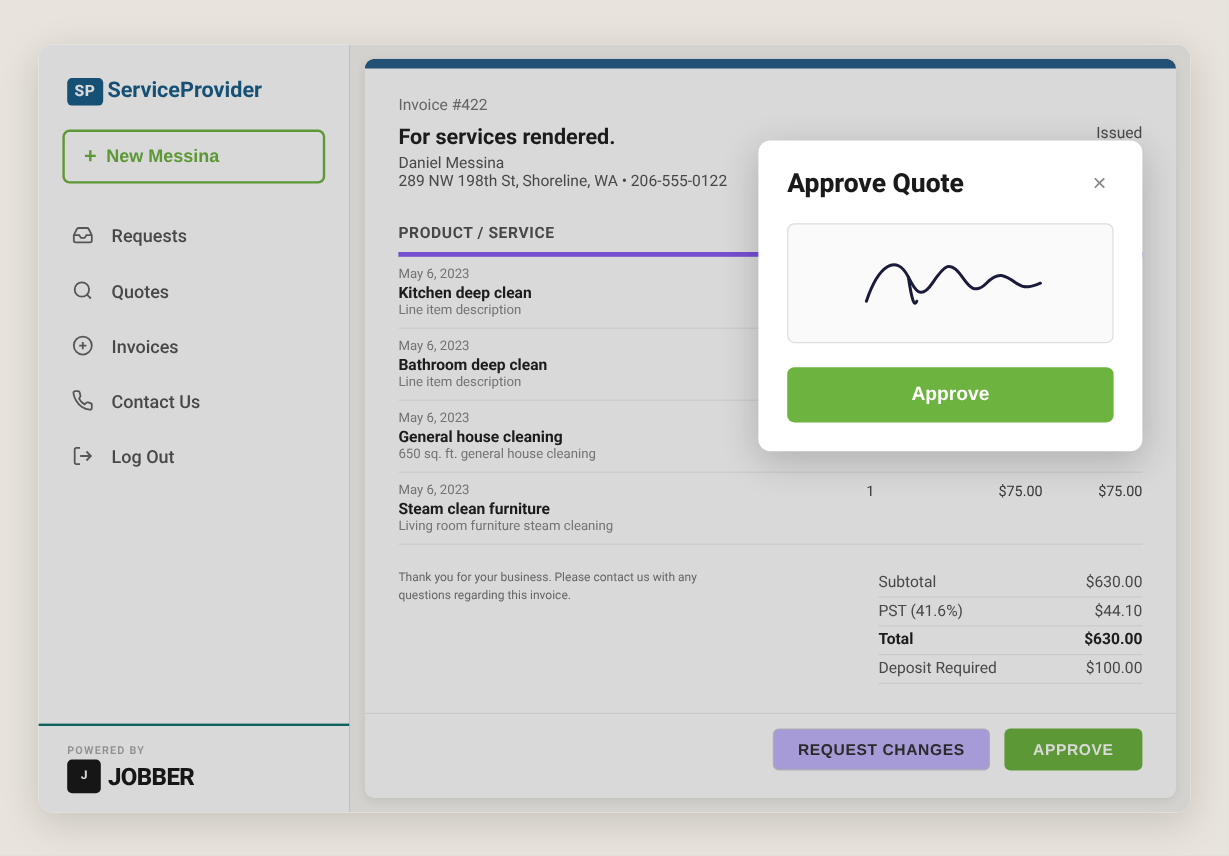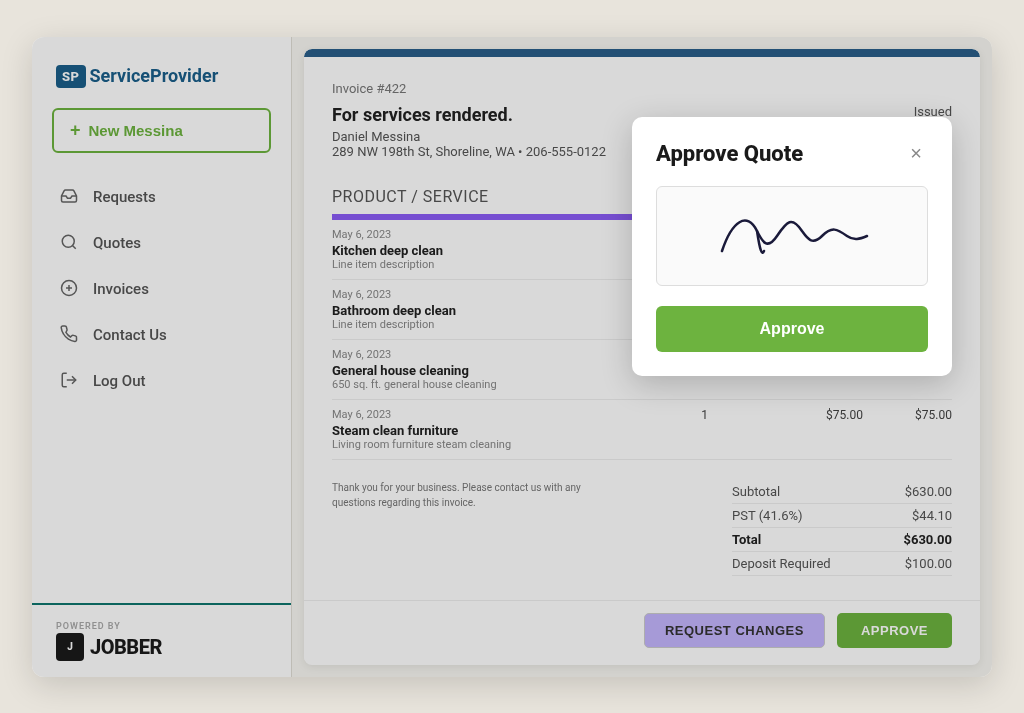--- a/index.html
+++ b/index.html
@@ -224,27 +224,27 @@
       margin-bottom: 2px;
     }
 
     .invoice-table {
       width: 100%;
       border-collapse: collapse;
       margin-bottom: 20px;
     }
 
     .invoice-table th {
-      font-size: 16px;
-      font-weight: 400;
+      font-size: 13px;
+      font-weight: 700;
       color: #555;
       text-transform: uppercase;
       letter-spacing: 0.5px;
       padding: 8px 0;
-      border-bottom: 6px solid #8b5cf6;
+      border-bottom: 4px solid #8b5cf6;
       text-align: left;
     }
 
     .invoice-table th.right {
       text-align: right;
     }
 
     .invoice-table td {
       padding: 8px 0;
       font-size: 12px;

